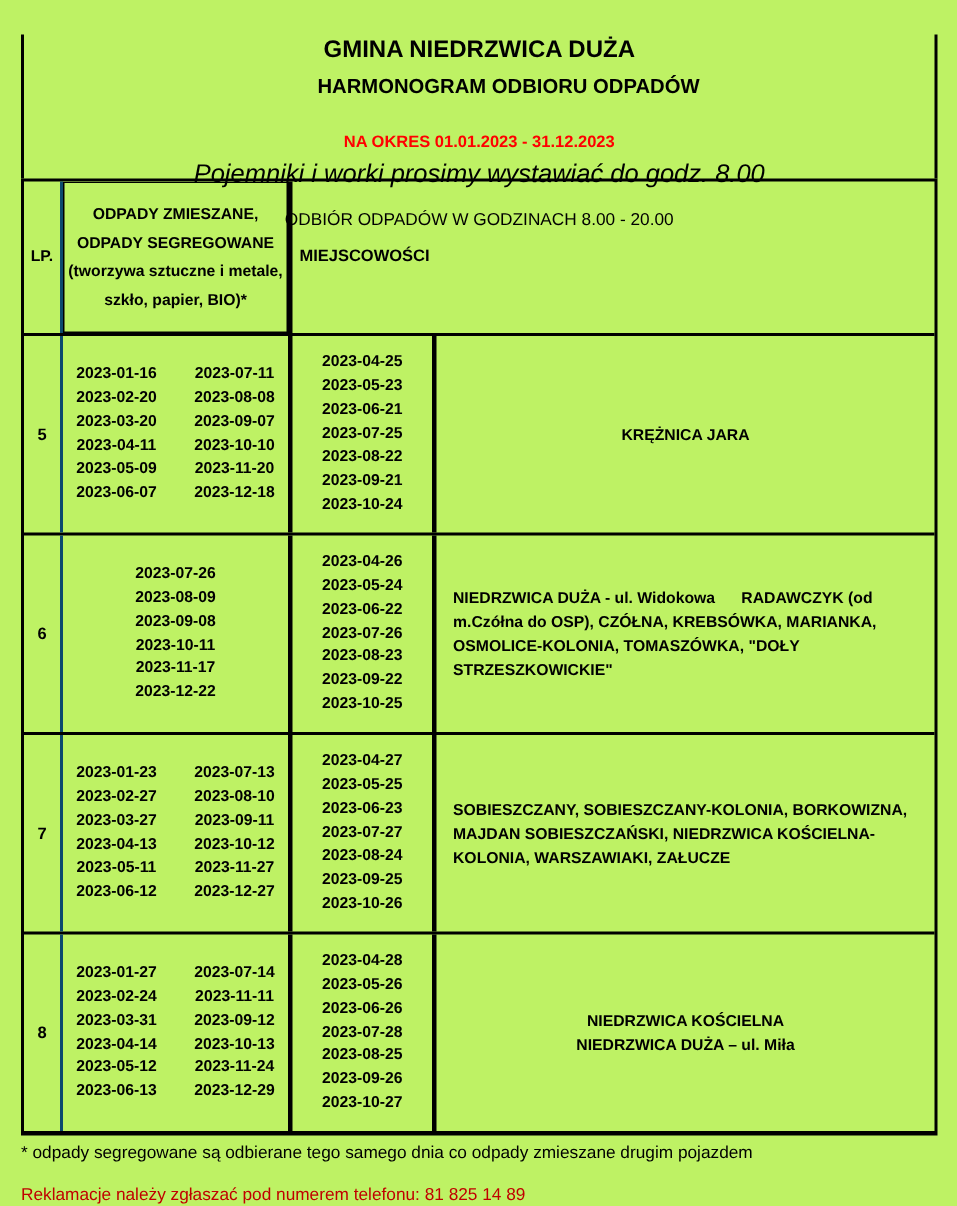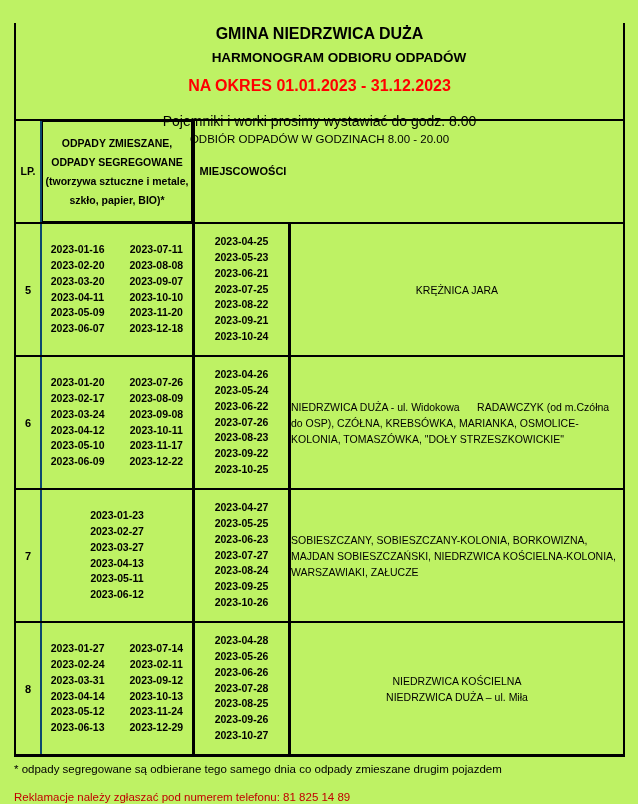--- a/index.html
+++ b/index.html
@@ -24,23 +24,23 @@
   .title-block {
     box-sizing: border-box;
     height: 96px;
     border-left: 2px solid #000;
     border-right: 2px solid #000;
     text-align: center;
     padding-top: 2px;
   }
   .title    { font-size: 16px;   font-weight: bold; }
   .subtitle { font-size: 13.5px; font-weight: bold; margin-top: 7px; padding-left: 39px; }
-  .period   { font-size: 16px;   font-weight: bold; margin-top: 12px; }
-  .info1    { font-size: 14px;   margin-top: 18px; }
-  .info2    { font-size: 11.5px; margin-top: 4px; }
+  .period   { font-size: 11px;   font-weight: bold; margin-top: 24px; }
+  .info1    { font-size: 17px;   margin-top: 5px; font-style: italic; }
+  .info2    { font-size: 11.5px; margin-top: 15px; }
 
   
   .table {
     border: 2px solid #000;
     border-bottom-width: 3px;
   }
   .trow {
     display: grid;
     grid-template-columns: 26px 153px 96px 1fr;
   }
@@ -70,21 +70,21 @@
 
   .date-cols { display: flex; flex-direction: row; justify-content: flex-start; gap: 25px; }
   .date-col  { display: flex; flex-direction: column; }
   .date {
     font-size: 10.5px;
     font-weight: bold;
     line-height: 15.8px;
     white-space: nowrap;
     text-align: center;
   }
-  .places-cell { font-size: 10.5px; font-weight: normal; padding: 4px 0; }
+  .places-cell { font-size: 10.5px; font-weight: bold; padding: 4px 11px; }
   .places-cell.align-center { align-items: center; text-align: center; }
   .places-cell.align-left   { align-items: flex-start; text-align: left; }
   .place-line { white-space: pre-wrap; line-height: 16px; }
 
   
   .footnote  { margin-top: 6px; font-size: 11.5px; }
   .complaint { margin-top: 16px; font-size: 11.5px; }
 </style>
 </head>
 <body>
@@ -142,28 +142,20 @@
             </div>
             <div class="cell places-cell align-center">
               <div class="place-line">KRĘŻNICA JARA</div>
             </div>
           </div>
           <div class="trow">
             <div class="cell lp-cell">6</div>
             <div class="cell mixed-cell">
               <div class="date-cols">
                 <div class="date-col">
-                  <div class="date">2023-01-20</div>
-                  <div class="date">2023-02-17</div>
-                  <div class="date">2023-03-24</div>
-                  <div class="date">2023-04-12</div>
-                  <div class="date">2023-05-10</div>
-                  <div class="date">2023-06-09</div>
-                </div>
-                <div class="date-col">
                   <div class="date">2023-07-26</div>
                   <div class="date">2023-08-09</div>
                   <div class="date">2023-09-08</div>
                   <div class="date">2023-10-11</div>
                   <div class="date">2023-11-17</div>
                   <div class="date">2023-12-22</div>
                 </div>
               </div>
             </div>
             <div class="cell bio-cell">
@@ -186,20 +178,28 @@
             <div class="cell mixed-cell">
               <div class="date-cols">
                 <div class="date-col">
                   <div class="date">2023-01-23</div>
                   <div class="date">2023-02-27</div>
                   <div class="date">2023-03-27</div>
                   <div class="date">2023-04-13</div>
                   <div class="date">2023-05-11</div>
                   <div class="date">2023-06-12</div>
                 </div>
+                <div class="date-col">
+                  <div class="date">2023-07-13</div>
+                  <div class="date">2023-08-10</div>
+                  <div class="date">2023-09-11</div>
+                  <div class="date">2023-10-12</div>
+                  <div class="date">2023-11-27</div>
+                  <div class="date">2023-12-27</div>
+                </div>
               </div>
             </div>
             <div class="cell bio-cell">
               <div class="date-col">
                 <div class="date">2023-04-27</div>
                 <div class="date">2023-05-25</div>
                 <div class="date">2023-06-23</div>
                 <div class="date">2023-07-27</div>
                 <div class="date">2023-08-24</div>
                 <div class="date">2023-09-25</div>
@@ -217,21 +217,21 @@
                 <div class="date-col">
                   <div class="date">2023-01-27</div>
                   <div class="date">2023-02-24</div>
                   <div class="date">2023-03-31</div>
                   <div class="date">2023-04-14</div>
                   <div class="date">2023-05-12</div>
                   <div class="date">2023-06-13</div>
                 </div>
                 <div class="date-col">
                   <div class="date">2023-07-14</div>
-                  <div class="date">2023-02-11</div>
+                  <div class="date">2023-11-11</div>
                   <div class="date">2023-09-12</div>
                   <div class="date">2023-10-13</div>
                   <div class="date">2023-11-24</div>
                   <div class="date">2023-12-29</div>
                 </div>
               </div>
             </div>
             <div class="cell bio-cell">
               <div class="date-col">
                 <div class="date">2023-04-28</div>

